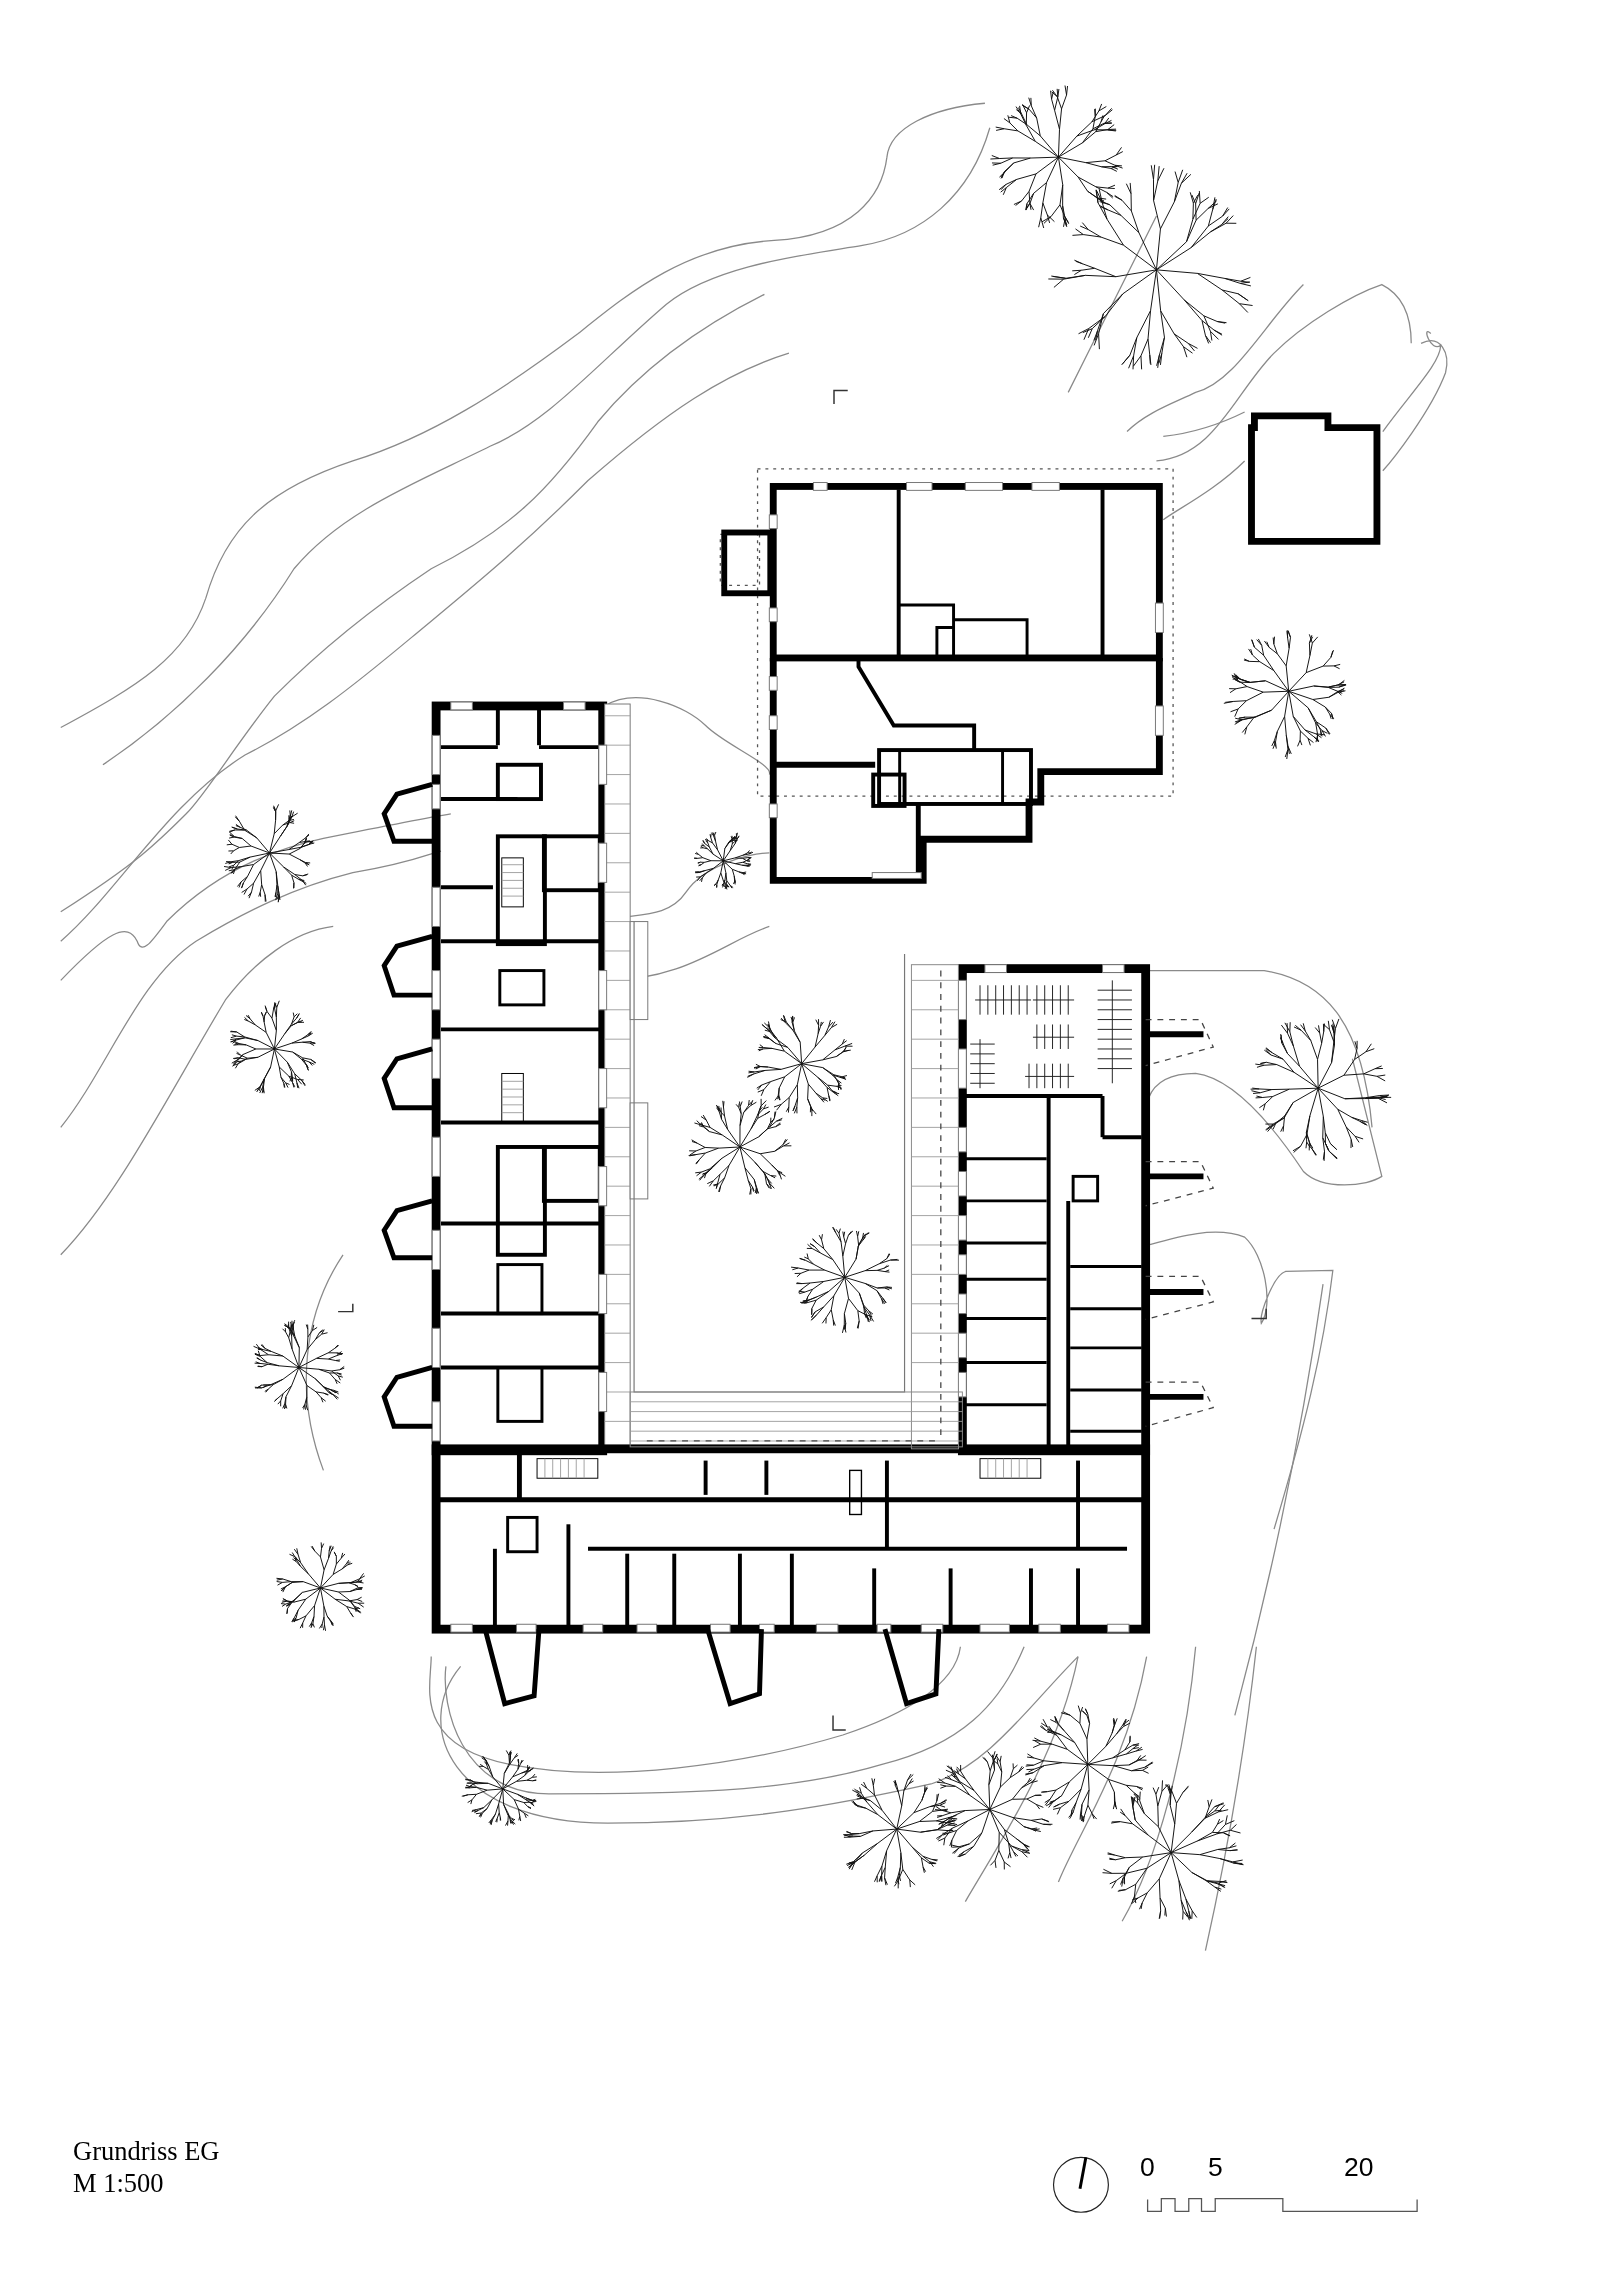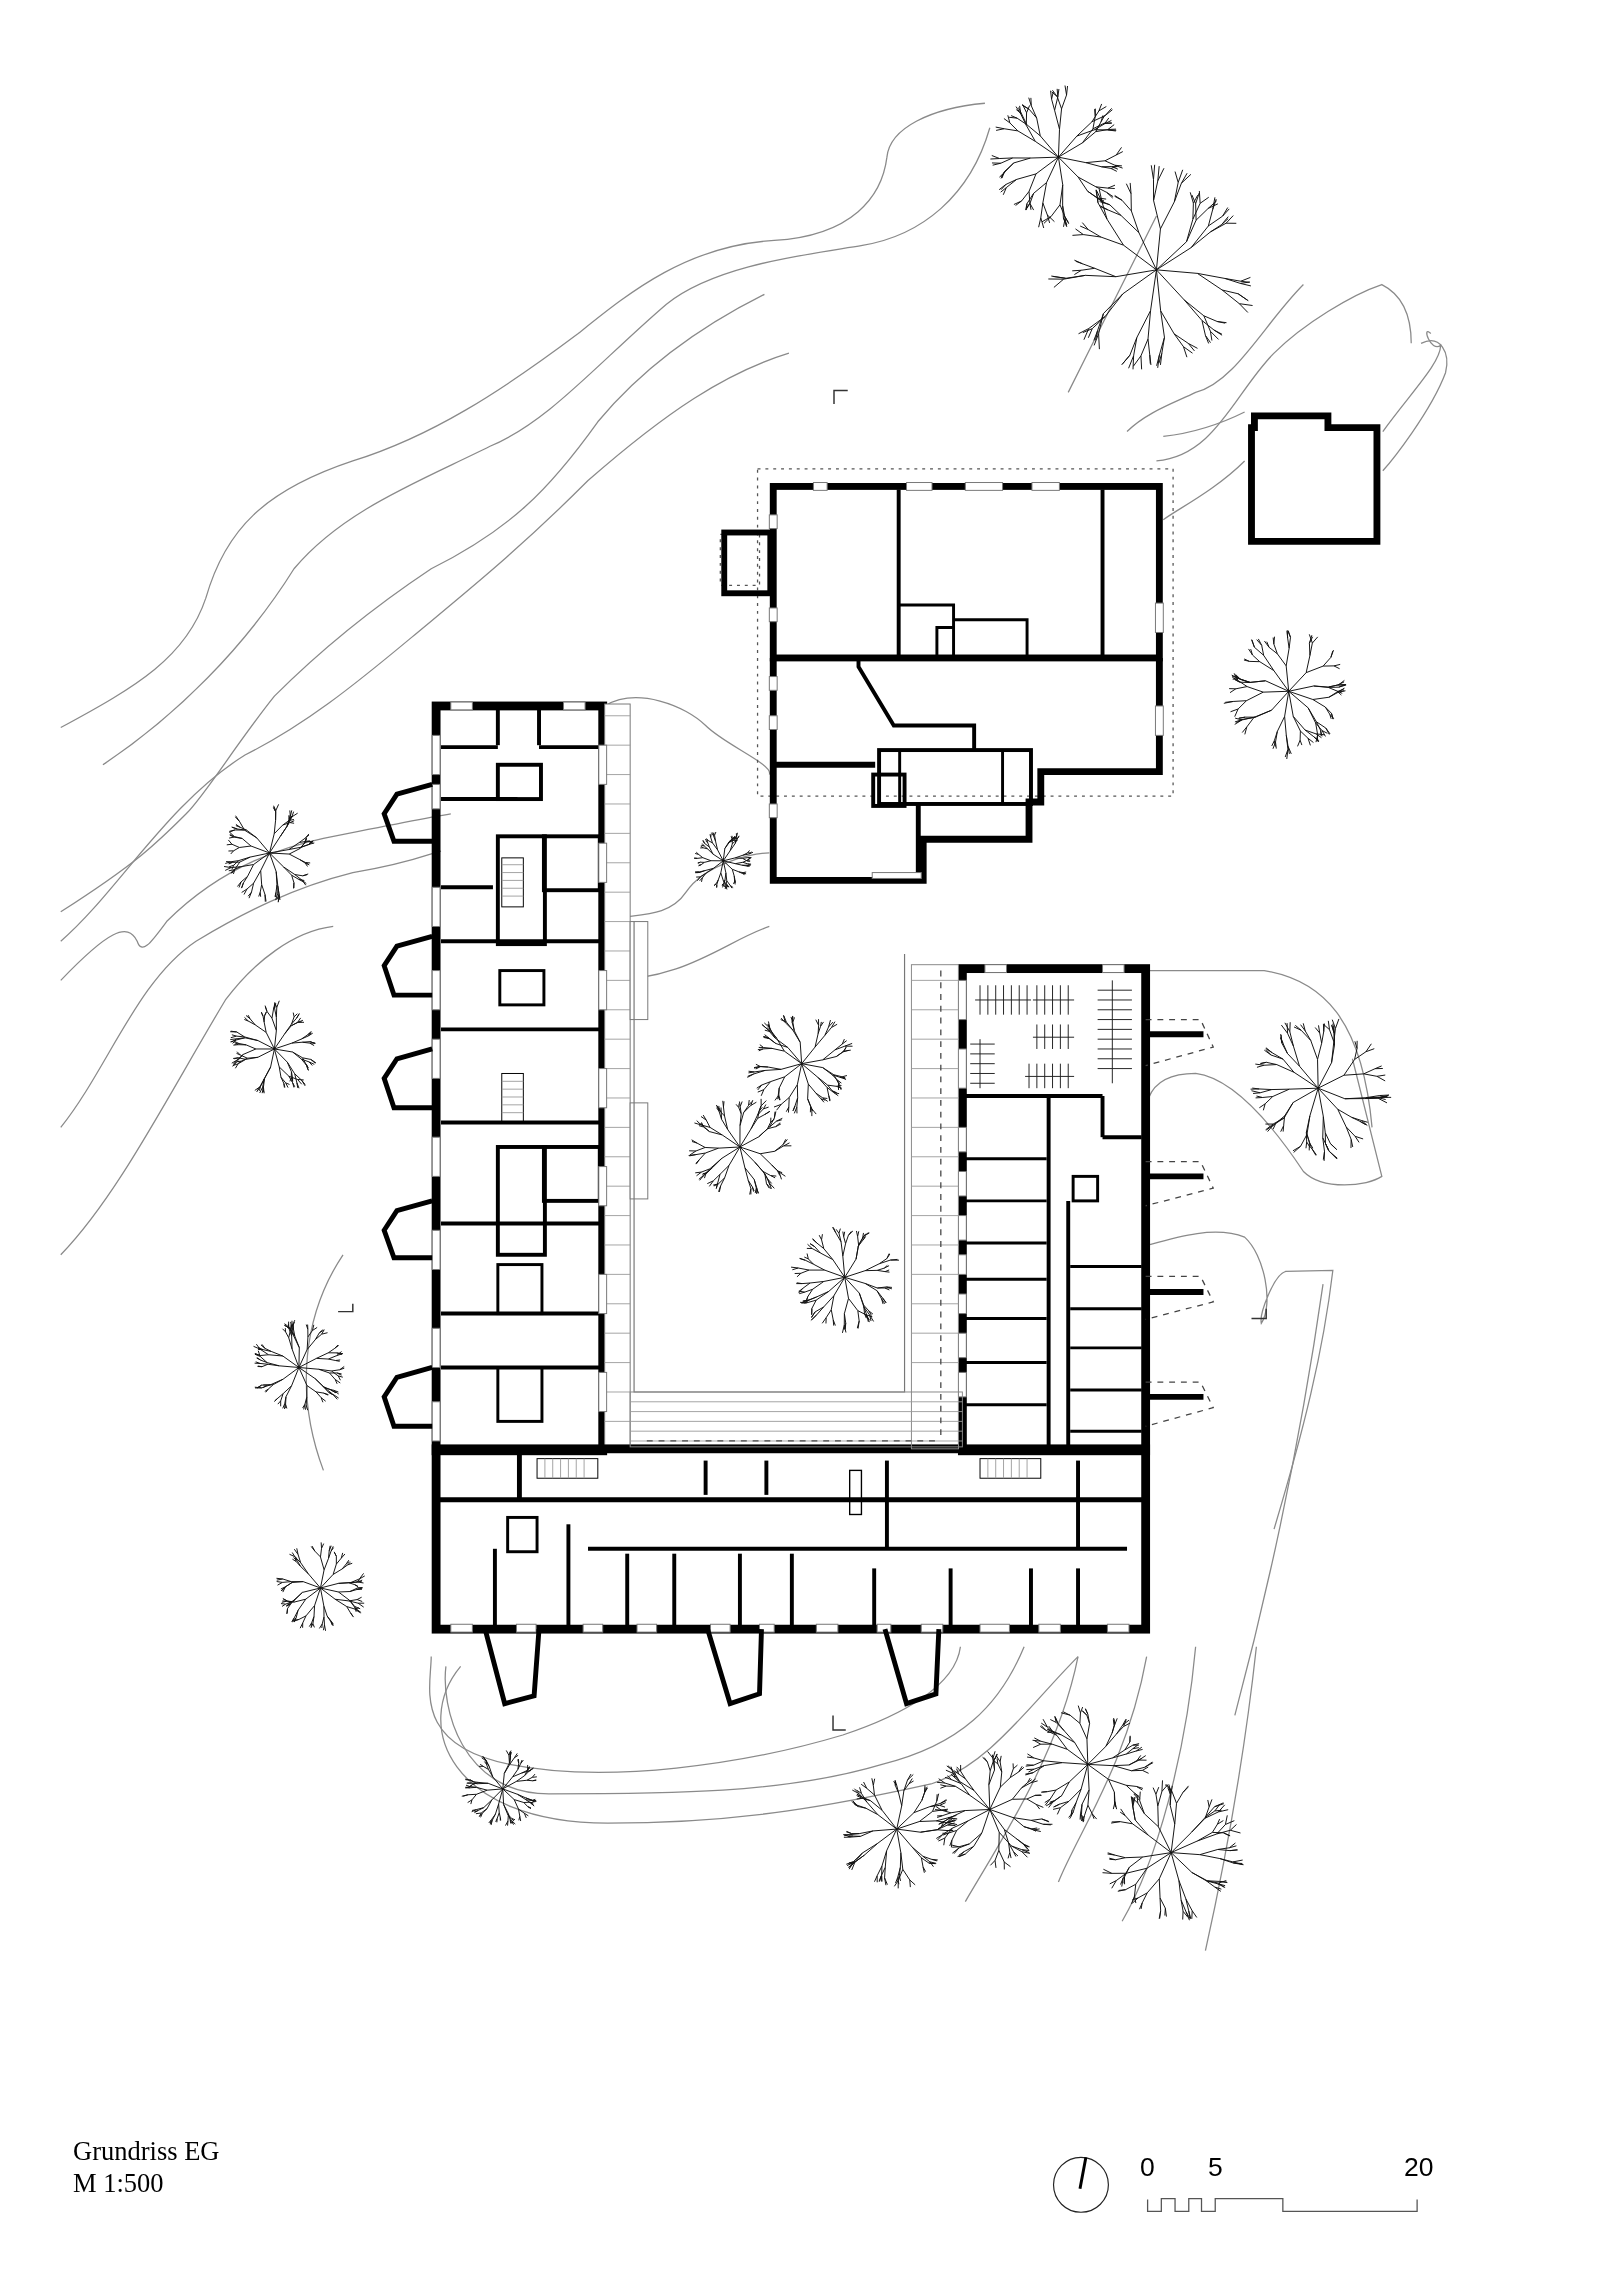--- a/index.html
+++ b/index.html
@@ -3225,14 +3225,14 @@
   </g>
 </svg>
 
 <div class="title-block">
   <div>Grundriss EG</div>
   <div>M 1:500</div>
 </div>
 
 <div class="scale-label" style="left:1140px;">0</div>
 <div class="scale-label" style="left:1208px;">5</div>
-<div class="scale-label" style="left:1404px;">20</div>
+<div class="scale-label" style="left:1344px;">20</div>
 
 
 </body></html>

